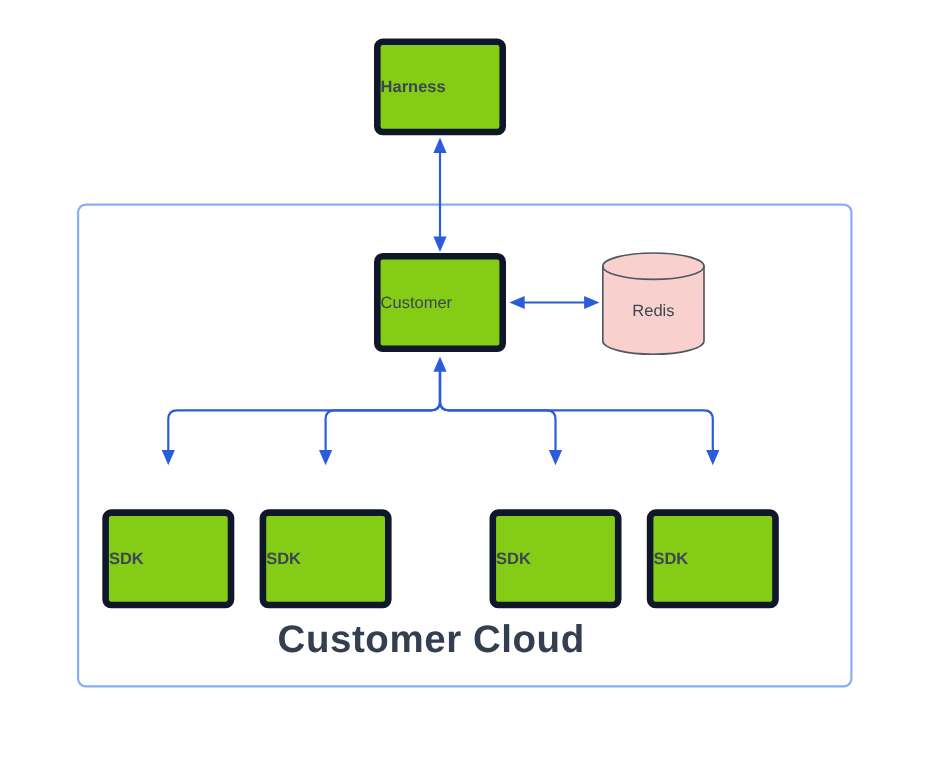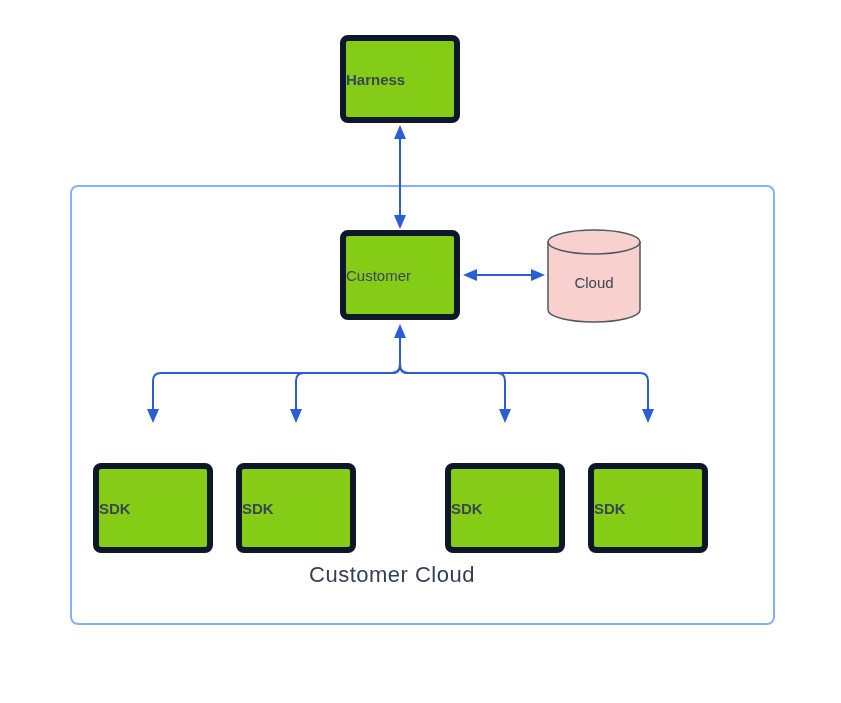--- a/index.html
+++ b/index.html
@@ -48,22 +48,22 @@
     border: 2px solid #88aef5;
     border-radius: 8px;
     background: transparent;
     z-index: 0;
   }
   .cloud-label {
     position: absolute;
     left: 192px; top: 562px;
     width: 400px;
     text-align: center;
-    font-size: 22px;
-    font-weight: 400;
+    font-size: 35px;
+    font-weight: 700;
     color: #333f50;
     letter-spacing: 0.5px;
     z-index: 1;
   }
 
   
   .edge-layer {
     position: absolute;
     left: 0; top: 0;
     width: 841px; height: 703px;
@@ -136,21 +136,21 @@
 
   <div class="node bold node-harness">
     <span>Harness</span>
   </div>
 
   <div class="node node-primary">
     <span>Customer</span>
   </div>
 
   <div class="redis-label">
-    <span>Cloud</span>
+    <span>Redis</span>
   </div>
 
   <div class="node bold node-sdk node-sdk1">
     <span>SDK</span>
   </div>
   <div class="node bold node-sdk node-sdk2">
     <span>SDK</span>
   </div>
   <div class="node bold node-sdk node-sdk3">
     <span>SDK</span>

